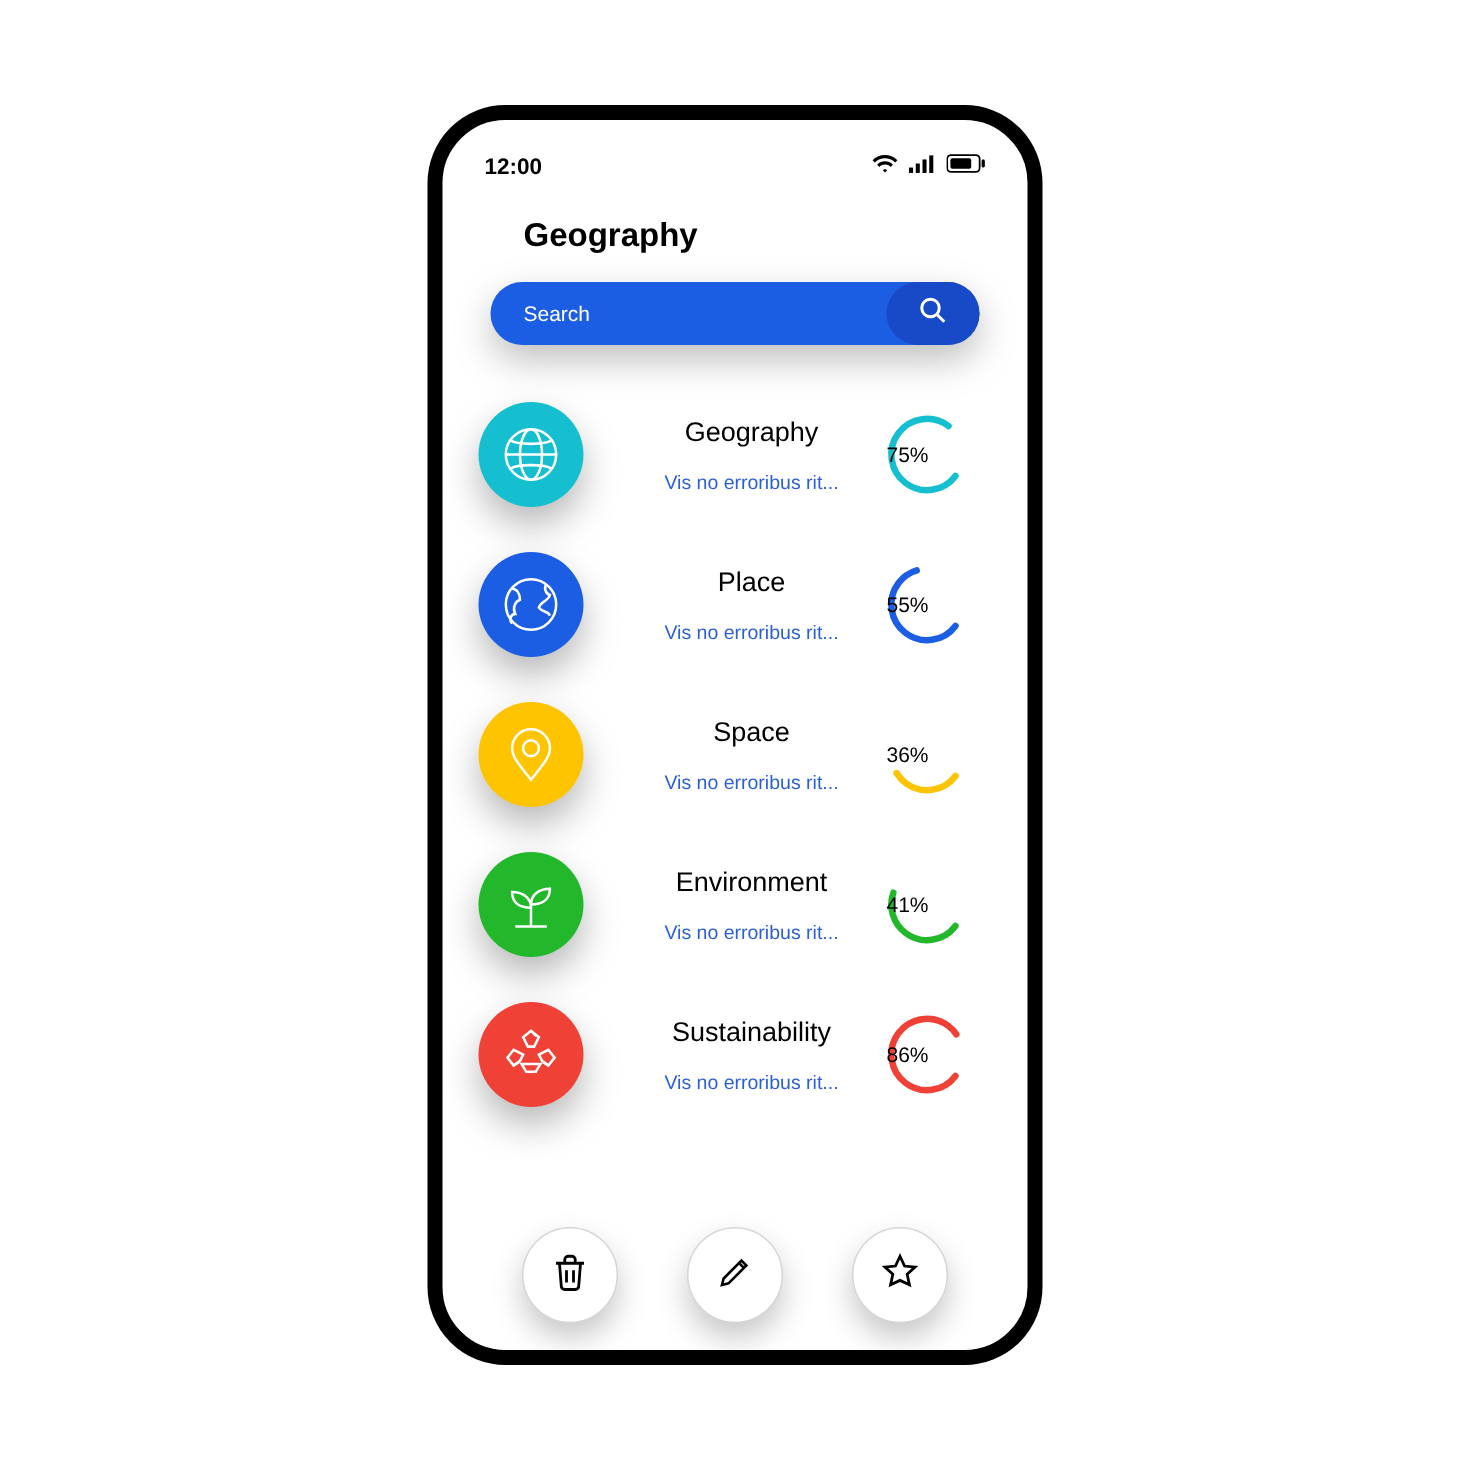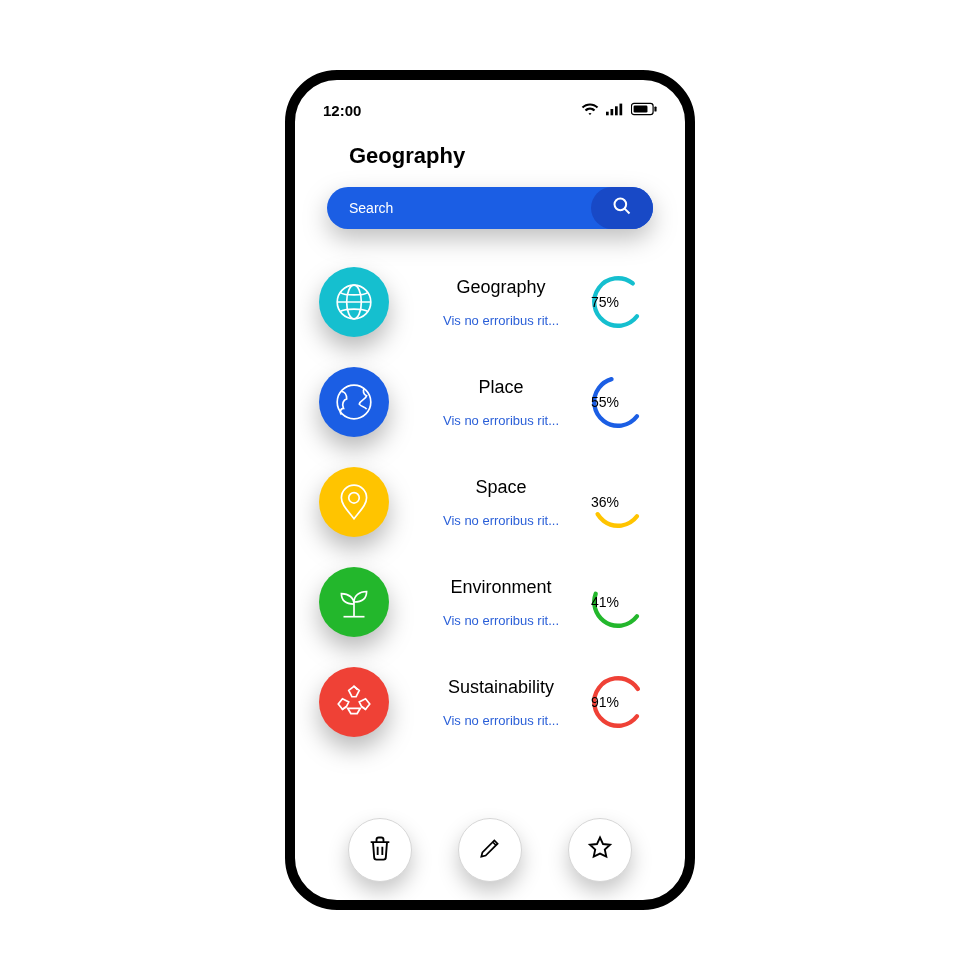--- a/index.html
+++ b/index.html
@@ -256,21 +256,21 @@
             </svg>
         </div>
         <div class="midcol">
           <div class="item-title">Sustainability</div>
           <div class="item-sub">Vis no erroribus rit...</div>
         </div>
         <div class="progress-wrap">
           <svg width="54" height="54" viewBox="0 0 50 50">
               <circle cx="25" cy="25" r="22" fill="none" stroke="#ef4136" stroke-width="4" stroke-dasharray="110.6 138.2" stroke-linecap="round"></circle>
             </svg>
-          <span class="pct">91%</span>
+          <span class="pct">86%</span>
         </div>
       </div>
 
     </div>
 
     <div class="bottom-bar">
       <div class="action">
         <span>
           <svg width="28" height="28" viewBox="0 0 24 24" fill="none" stroke="#000" stroke-width="1.6">
               <path d="M4 7h16M9 7V5a2 2 0 0 1 2-2h2a2 2 0 0 1 2 2v2M6 7l1 13a2 2 0 0 0 2 2h6a2 2 0 0 0 2-2l1-13M10 11v7M14 11v7"></path>

